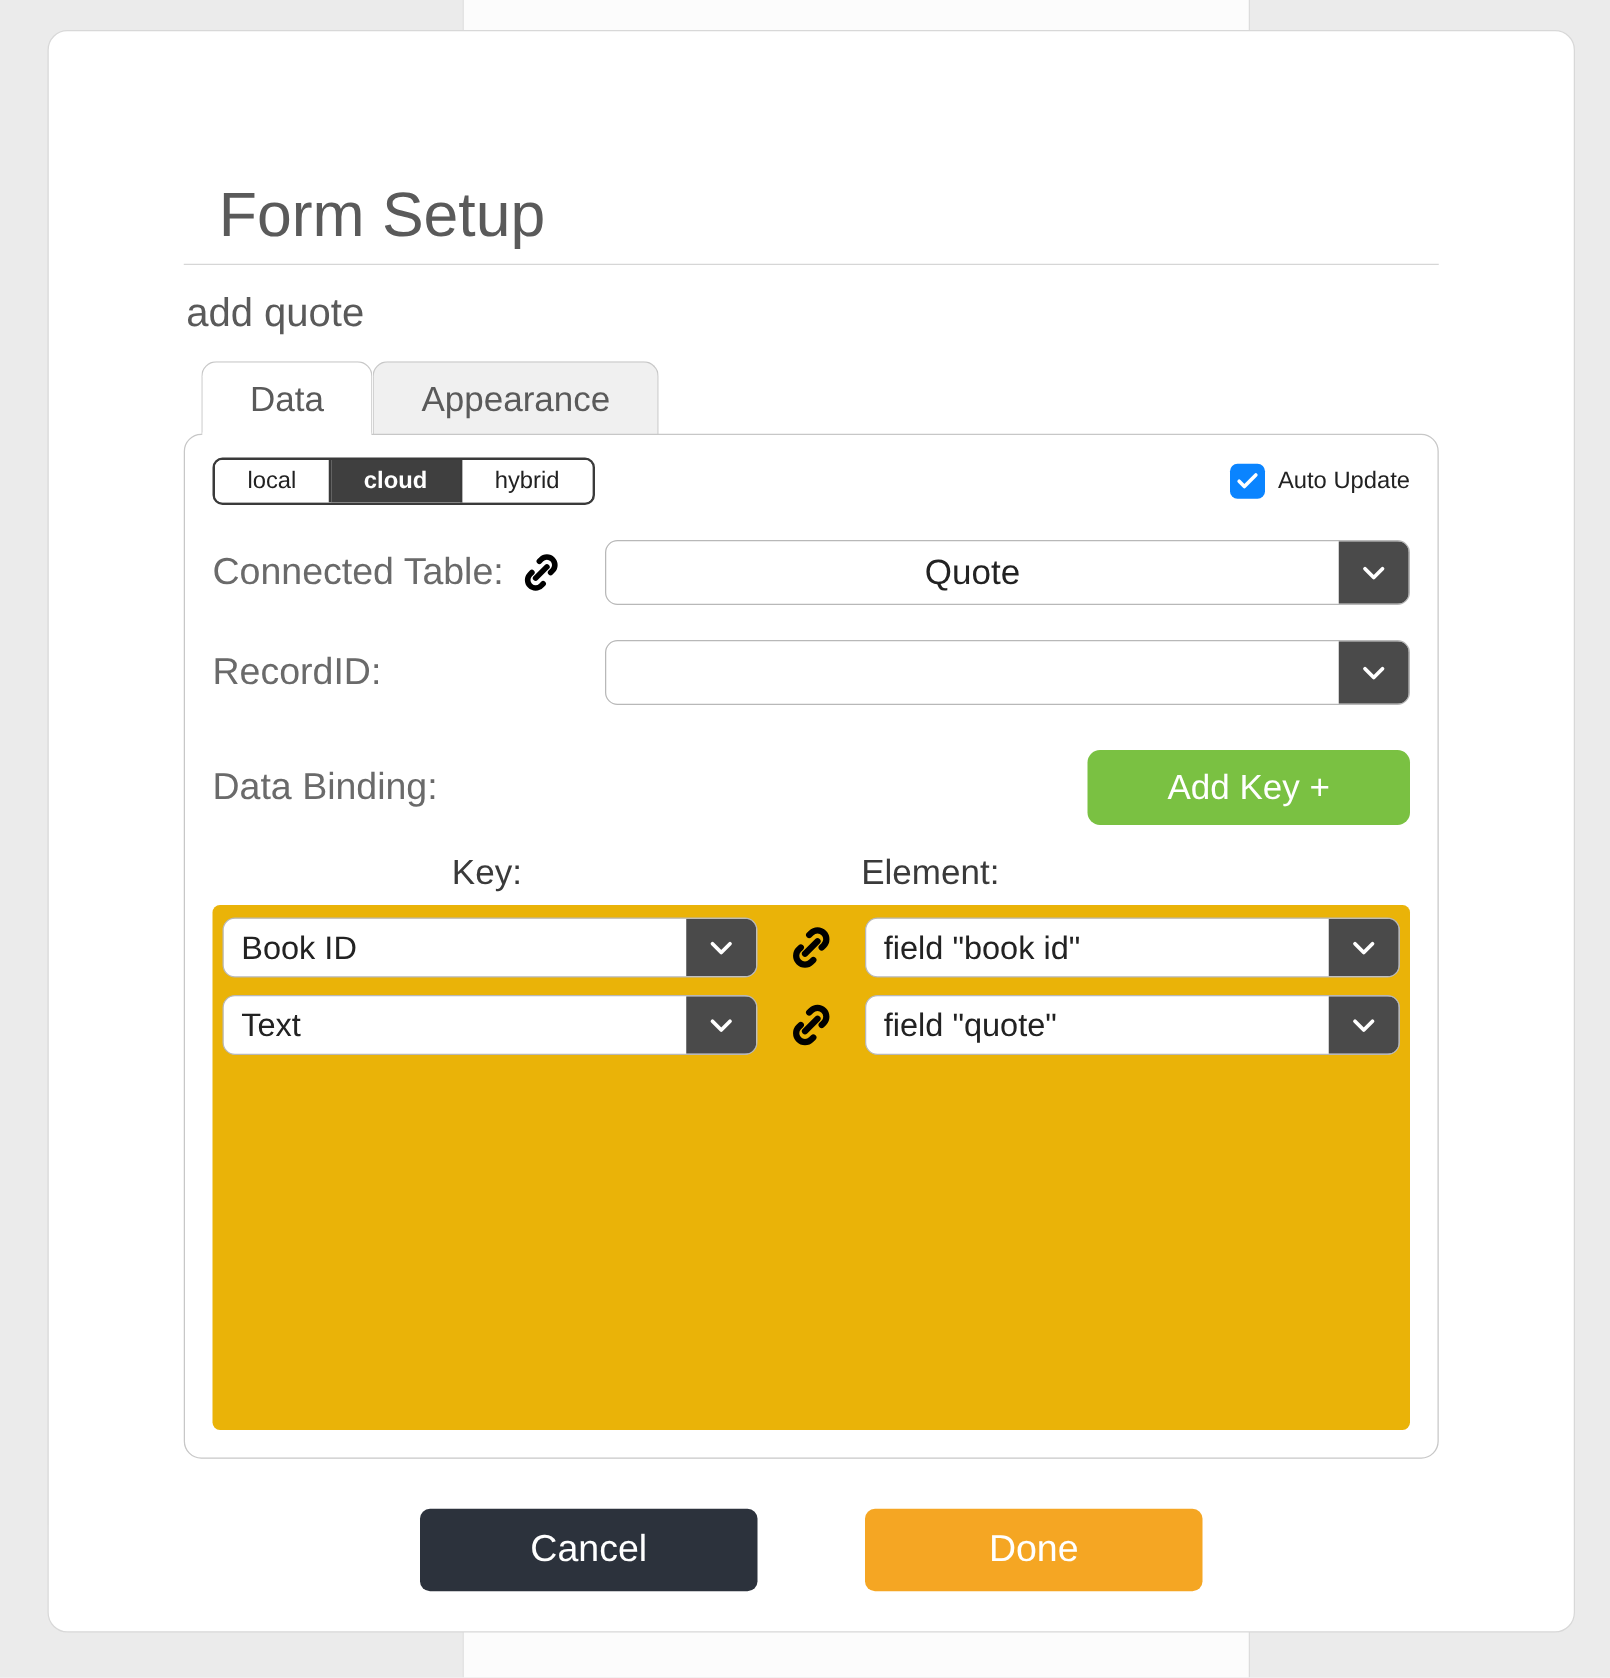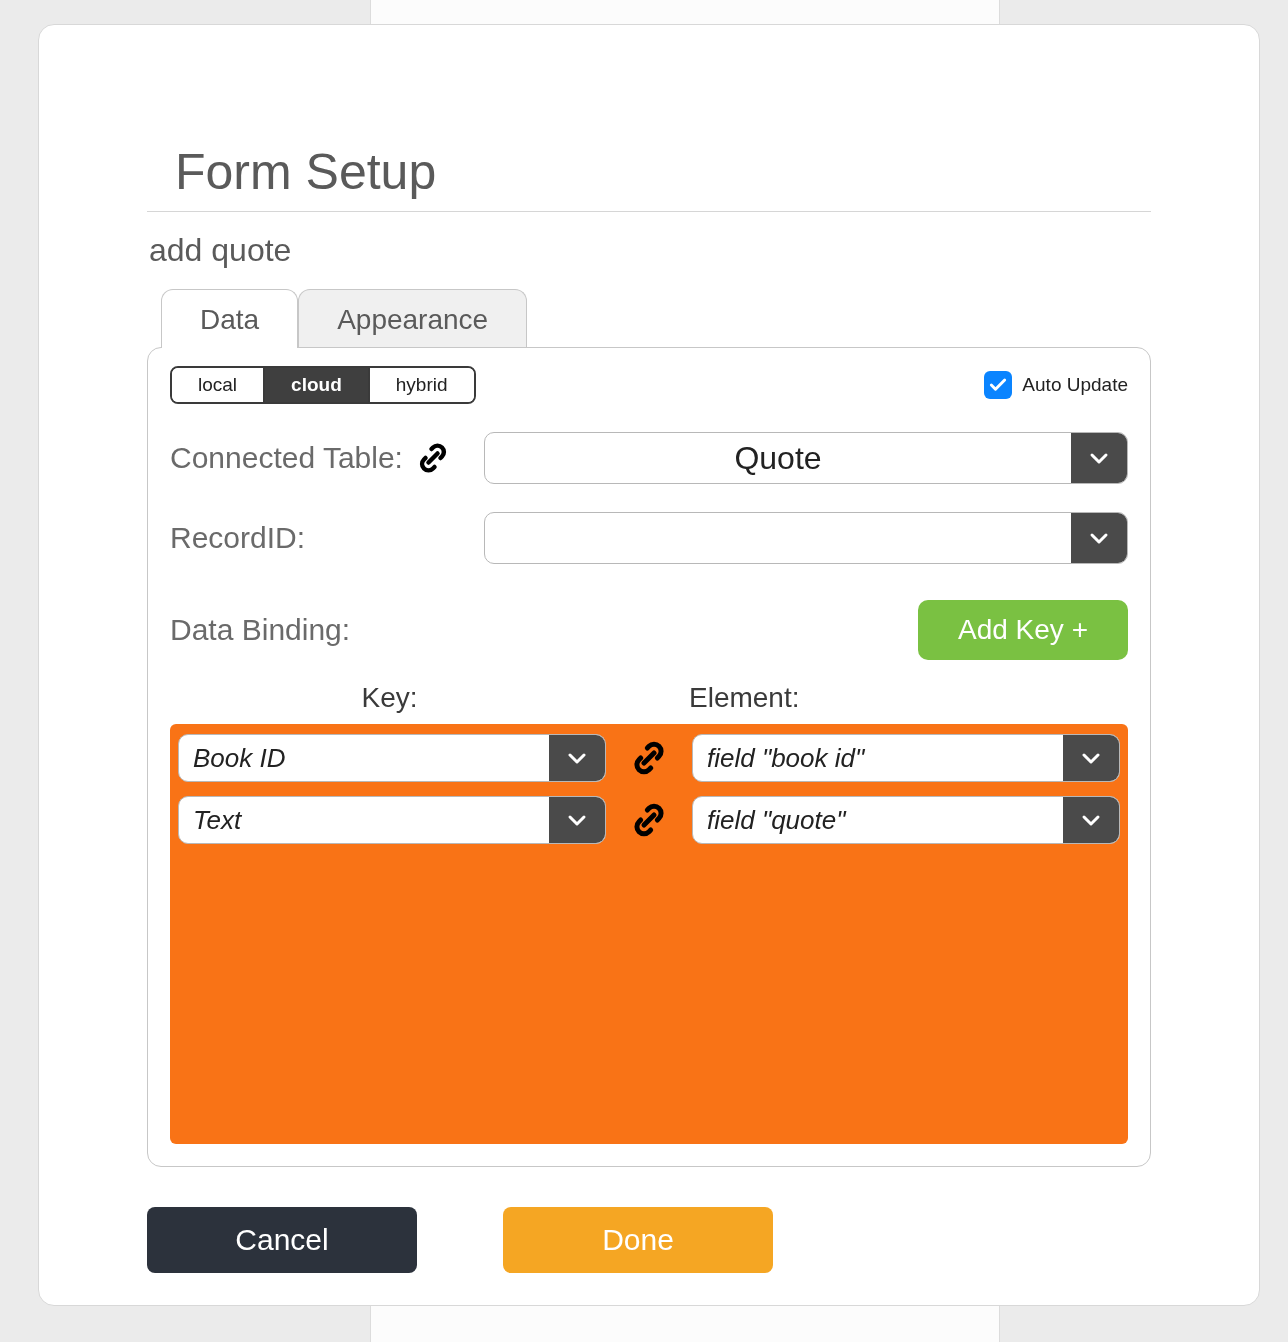--- a/index.html
+++ b/index.html
@@ -162,21 +162,21 @@
     overflow: hidden;
     height: 52px;
     background: #ffffff;
     cursor: pointer;
   }
   .select-value {
     flex: 1;
     display: flex;
     align-items: center;
     justify-content: center;
-    font-size: 32px;
+    font-size: 28px;
     color: #222;
     padding: 0 12px;
   }
   .select-value.left { justify-content: flex-start; padding-left: 14px; font-size: 26px; }
   .select-caret {
     width: 56px;
     background: #4a4a4a;
     display: flex;
     align-items: center;
     justify-content: center;
@@ -191,57 +191,56 @@
   .binding-label {
     font-size: 30px;
     color: #6a6a6a;
   }
   .add-key-btn {
     background: #7ac142;
     color: #ffffff;
     font-size: 28px;
     border: none;
     border-radius: 10px;
-    padding: 14px 40px;
+    padding: 14px 64px;
     cursor: pointer;
   }
   .binding-cols {
     display: flex;
     margin-top: 22px;
     font-size: 28px;
     color: #3a3a3a;
   }
   .binding-cols .col-key { flex: 1; text-align: center; }
   .binding-cols .col-mid { width: 80px; }
   .binding-cols .col-elem { flex: 1; }
   .binding-list {
-    background: #f97316;
+    background: #eab308;
     border-radius: 6px;
     margin-top: 10px;
     padding: 10px 8px 10px 8px;
     min-height: 420px;
-    font-style: italic;
   }
   .binding-row {
     display: flex;
     align-items: center;
     gap: 0;
     margin-bottom: 14px;
   }
   .binding-row .select { flex: 1; height: 48px; }
   .binding-row .mid {
     width: 86px;
     display: flex;
     align-items: center;
     justify-content: center;
   }
   .mid svg { width: 40px; height: 40px; display:block; }
   .footer {
     display: flex;
-    justify-content: flex-start;
+    justify-content: center;
     gap: 86px;
     margin-top: 40px;
   }
   .btn {
     font-size: 30px;
     border: none;
     border-radius: 8px;
     padding: 16px 0;
     width: 270px;
     cursor: pointer;

